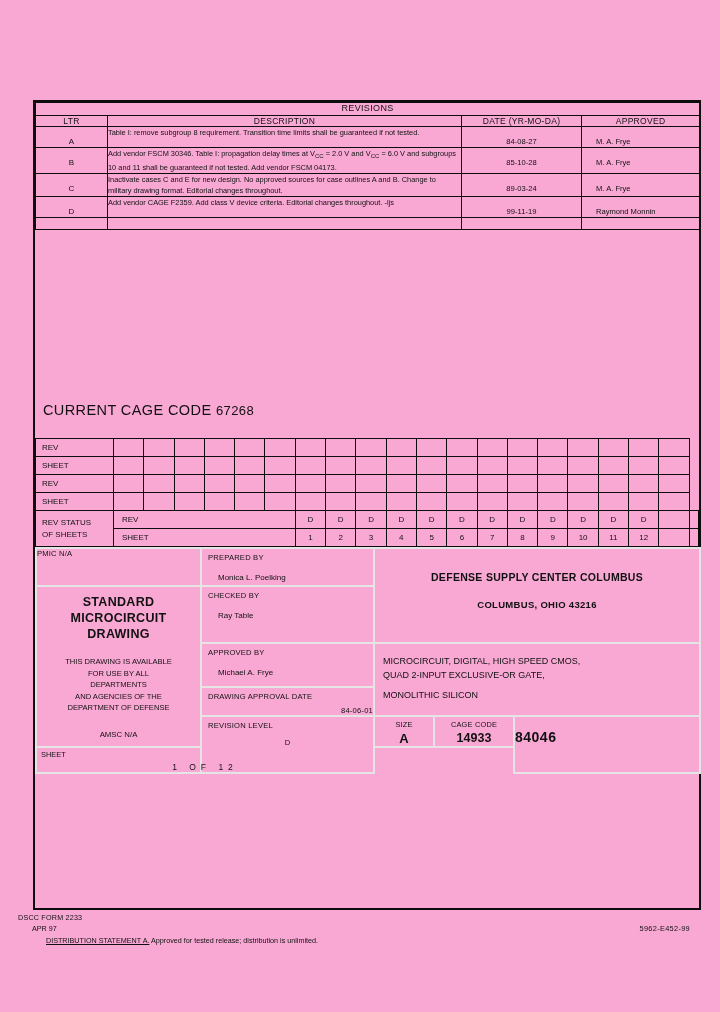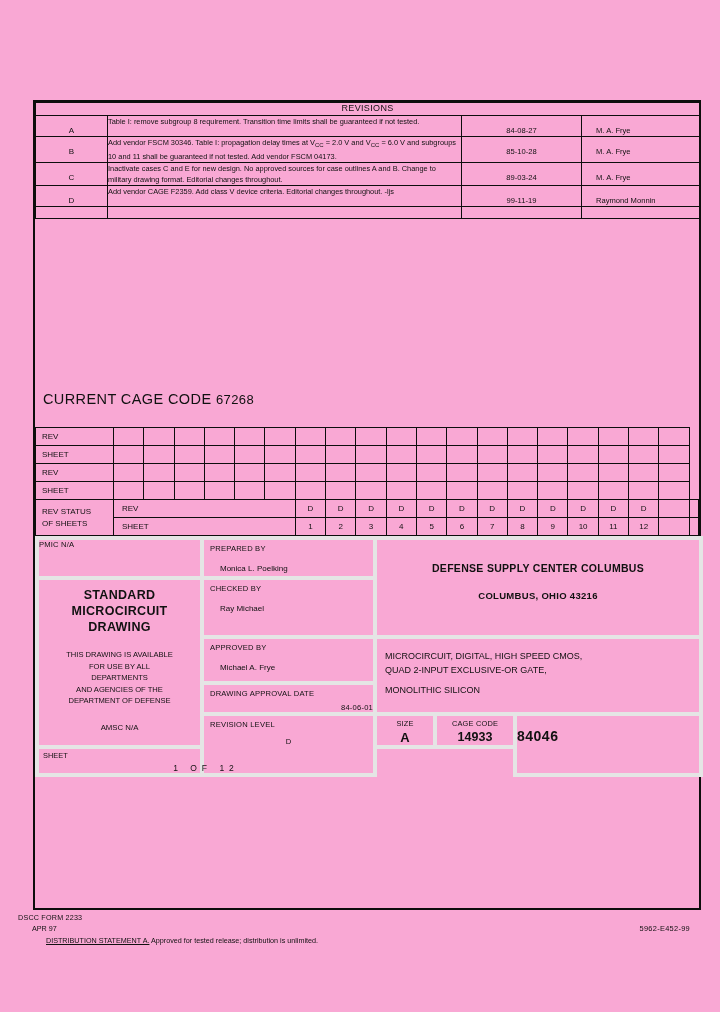--- a/index.html
+++ b/index.html
@@ -115,21 +115,21 @@
   }
   .statusgrid td.rs {
     text-align: left;
     padding-left: 6px;
     font-size: 8px;
     line-height: 12px;
   }
 
   
   .titleblock { border-collapse: collapse; table-layout: fixed; width: 100%; }
-  .titleblock td { border: 4px solid #e5e5e5; padding: 0; vertical-align: top; }
+  .titleblock td { border: 2px solid #e5e5e5; padding: 0; vertical-align: top; }
 
   .cell-pad { padding: 4px 6px; }
   .t-small { font-size: 7.6px; letter-spacing: .2px; }
   .t-name  { font-size: 8px; padding-left: 16px; padding-top: 7px; }
 
   .smd-title {
     text-align: center;
     font-size: 12.5px;
     font-weight: bold;
     line-height: 16px;
@@ -207,20 +207,26 @@
     <table class="grid">
       <colgroup>
         <col style="width:72px">
         <col style="width:354px">
         <col style="width:120px">
         <col style="width:118px">
       </colgroup>
       <tbody>
           <tr>
         <td class="rev-title" colspan="4">REVISIONS</td>
+      </tr>
+      <tr class="rev-head">
+        <td>LTR</td>
+        <td>DESCRIPTION</td>
+        <td>DATE (YR-MO-DA)</td>
+        <td>APPROVED</td>
       </tr>
 
       <tr class="rev-body">
         <td class="ltr">A</td>
         <td>Table I: remove subgroup 8 requirement.  Transition time limits shall be guaranteed if not tested.</td>
         <td class="dt">84-08-27</td>
         <td class="appr">M. A. Frye</td>
       </tr>
 
       <tr class="rev-body">
@@ -430,21 +436,21 @@
             <span>THIS DRAWING IS AVAILABLE</span><br>
             <span>FOR USE BY ALL</span><br>
             <span>DEPARTMENTS</span><br>
             <span>AND AGENCIES OF THE</span><br>
             <span>DEPARTMENT OF DEFENSE</span>
           </div>
           <div class="amsc">AMSC N/A</div>
         </td>
         <td style="height:55px">
           <div class="cell-pad t-small">CHECKED BY</div>
-          <div class="t-name">Ray Michael</div>
+          <div class="t-name">Ray Table</div>
         </td>
       </tr>
 
       <tr>
         <td style="height:42px">
           <div class="cell-pad t-small">APPROVED BY</div>
           <div class="t-name">Michael A. Frye</div>
         </td>
         <td colspan="3" rowspan="2">
           <div class="desc">

